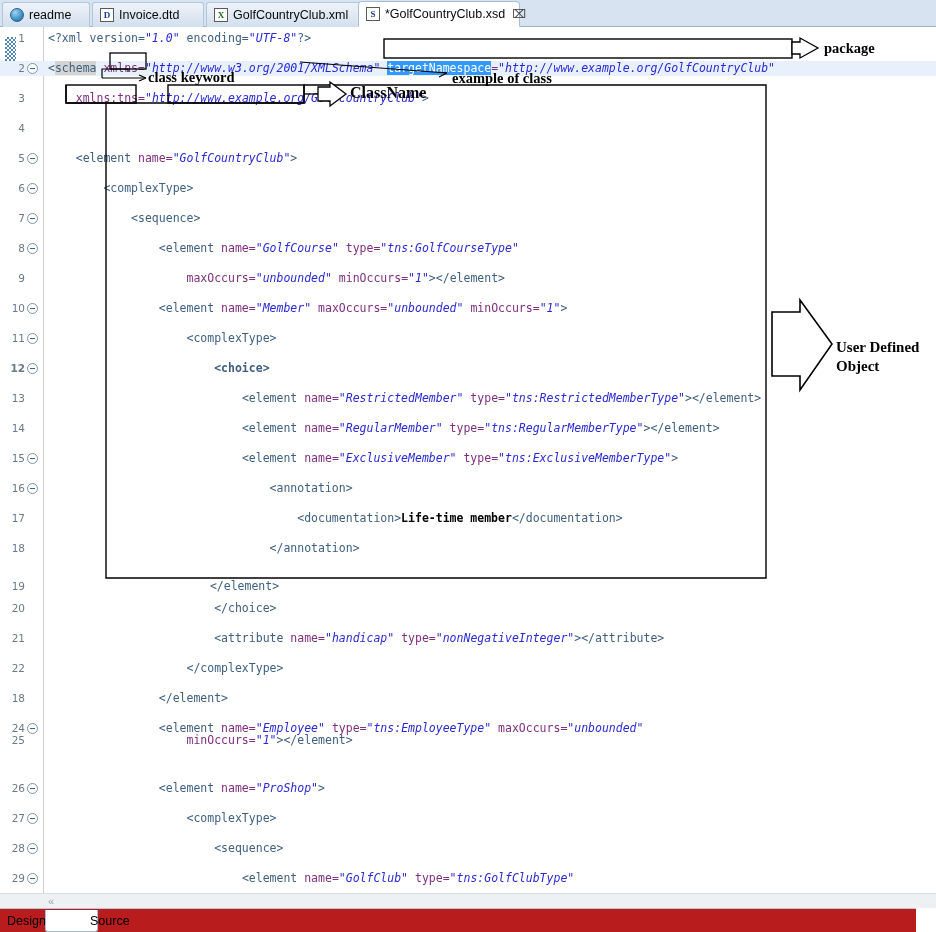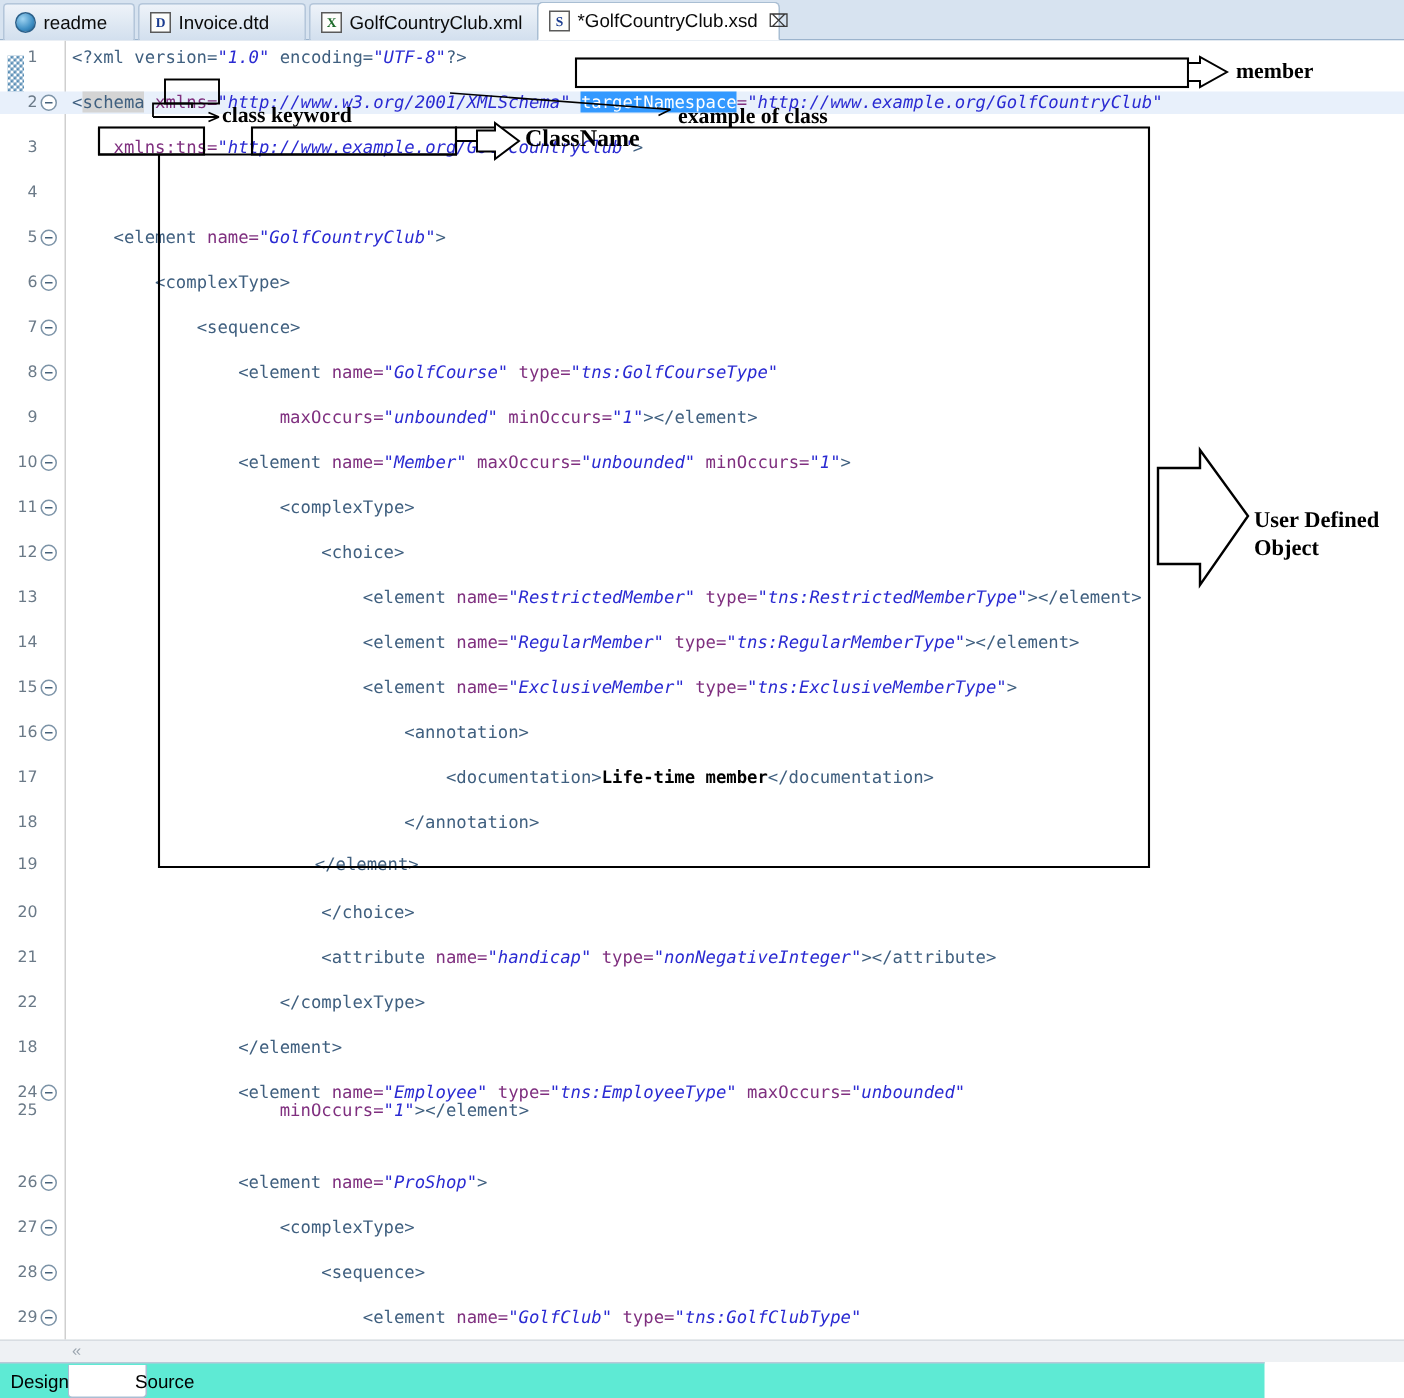--- a/index.html
+++ b/index.html
@@ -163,22 +163,22 @@
     border-top: 1px solid #d8dde2;
     box-sizing: border-box;
   }
   #hscroll-left {
     position: absolute; left: 43px; top: 0;
     width: 16px; height: 14px;
     color: #9aa4ae; font-size: 11px; text-align: center; line-height: 14px;
   }
   #bottom-tabs {
     position: absolute; left: 0; top: 908px;
-    width: 843px; height: 24px;
-    background: #5eead4;
+    width: 916px; height: 24px;
+    background: #b91c1c;
     border-top: 1px solid #b9c8d8;
     box-sizing: border-box;
   }
   .btab {
     position: absolute; top: 1px; height: 22px;
     display: flex; align-items: center; padding: 0 7px;
     font-size: 12.5px; box-sizing: border-box; cursor: default;
   }
   .btab.sel {
     background: #ffffff;
@@ -219,28 +219,28 @@
       <div class="ln cur" style="top: 15px;"><span class="num">2</span><span class="fold"></span><span><span class="tg">&lt;</span><span class="tg schema-hl">schema</span><span class="at"> xmlns=</span><span class="vl">"http://www.w3.org/2001/XMLSchema"</span><span class="at"> </span><span class="hl">targetNamespace</span><span class="at">=</span><span class="vl">"http://www.example.org/GolfCountryClub"</span></span></div>
       <div class="ln" style="top: 30px;"><span class="num">3</span><span>    <span class="at">xmlns:tns=</span><span class="vl">"http://www.example.org/GolfCountryClub"</span><span class="tg">&gt;</span></span></div>
       <div class="ln" style="top: 45px;"><span class="num">4</span><span></span></div>
       <div class="ln" style="top: 60px;"><span class="num">5</span><span class="fold"></span><span>    <span class="tg">&lt;element</span><span class="at"> name=</span><span class="vl">"GolfCountryClub"</span><span class="tg">&gt;</span></span></div>
       <div class="ln" style="top: 75px;"><span class="num">6</span><span class="fold"></span><span>        <span class="tg">&lt;complexType&gt;</span></span></div>
       <div class="ln" style="top: 90px;"><span class="num">7</span><span class="fold"></span><span>            <span class="tg">&lt;sequence&gt;</span></span></div>
       <div class="ln" style="top: 105px;"><span class="num">8</span><span class="fold"></span><span>                <span class="tg">&lt;element</span><span class="at"> name=</span><span class="vl">"GolfCourse"</span><span class="at"> type=</span><span class="vl">"tns:GolfCourseType"</span></span></div>
       <div class="ln" style="top: 120px;"><span class="num">9</span><span>                    <span class="at">maxOccurs=</span><span class="vl">"unbounded"</span><span class="at"> minOccurs=</span><span class="vl">"1"</span><span class="tg">&gt;&lt;/element&gt;</span></span></div>
       <div class="ln" style="top: 135px;"><span class="num">10</span><span class="fold"></span><span>                <span class="tg">&lt;element</span><span class="at"> name=</span><span class="vl">"Member"</span><span class="at"> maxOccurs=</span><span class="vl">"unbounded"</span><span class="at"> minOccurs=</span><span class="vl">"1"</span><span class="tg">&gt;</span></span></div>
       <div class="ln" style="top: 150px;"><span class="num">11</span><span class="fold"></span><span>                    <span class="tg">&lt;complexType&gt;</span></span></div>
-      <div class="ln" style="top: 165px;"><span class="num">12</span><span class="fold"></span><span>                        <span class="tg">&lt;choice&gt;</span></span></div>
+      <div class="ln" style="top: 165px; font-weight: bold;"><span class="num">12</span><span class="fold"></span><span>                        <span class="tg">&lt;choice&gt;</span></span></div>
       <div class="ln" style="top: 180px;"><span class="num">13</span><span>                            <span class="tg">&lt;element</span><span class="at"> name=</span><span class="vl">"RestrictedMember"</span><span class="at"> type=</span><span class="vl">"tns:RestrictedMemberType"</span><span class="tg">&gt;&lt;/element&gt;</span></span></div>
       <div class="ln" style="top: 195px;"><span class="num">14</span><span>                            <span class="tg">&lt;element</span><span class="at"> name=</span><span class="vl">"RegularMember"</span><span class="at"> type=</span><span class="vl">"tns:RegularMemberType"</span><span class="tg">&gt;&lt;/element&gt;</span></span></div>
       <div class="ln" style="top: 210px;"><span class="num">15</span><span class="fold"></span><span>                            <span class="tg">&lt;element</span><span class="at"> name=</span><span class="vl">"ExclusiveMember"</span><span class="at"> type=</span><span class="vl">"tns:ExclusiveMemberType"</span><span class="tg">&gt;</span></span></div>
       <div class="ln" style="top: 225px;"><span class="num">16</span><span class="fold"></span><span>                                <span class="tg">&lt;annotation&gt;</span></span></div>
       <div class="ln" style="top: 240px;"><span class="num">17</span><span>                                    <span class="tg">&lt;documentation&gt;</span><span class="tx">Life-time member</span><span class="tg">&lt;/documentation&gt;</span></span></div>
       <div class="ln" style="top: 255px;"><span class="num">18</span><span>                                <span class="tg">&lt;/annotation&gt;</span></span></div>
-      <div class="ln" style="top: 268px; padding-left: 16px;"><span class="num">19</span><span>                            <span class="tg">&lt;/element&gt;</span></span></div>
+      <div class="ln" style="top: 278px; padding-left: 16px;"><span class="num">19</span><span>                            <span class="tg">&lt;/element&gt;</span></span></div>
       <div class="ln" style="top: 285px;"><span class="num">20</span><span>                        <span class="tg">&lt;/choice&gt;</span></span></div>
       <div class="ln" style="top: 300px;"><span class="num">21</span><span>                        <span class="tg">&lt;attribute</span><span class="at"> name=</span><span class="vl">"handicap"</span><span class="at"> type=</span><span class="vl">"nonNegativeInteger"</span><span class="tg">&gt;&lt;/attribute&gt;</span></span></div>
       <div class="ln" style="top: 315px;"><span class="num">22</span><span>                    <span class="tg">&lt;/complexType&gt;</span></span></div>
       <div class="ln" style="top: 330px;"><span class="num">18</span><span>                <span class="tg">&lt;/element&gt;</span></span></div>
       <div class="ln" style="top: 345px;"><span class="num">24</span><span class="fold"></span><span>                <span class="tg">&lt;element</span><span class="at"> name=</span><span class="vl">"Employee"</span><span class="at"> type=</span><span class="vl">"tns:EmployeeType"</span><span class="at"> maxOccurs=</span><span class="vl">"unbounded"</span></span></div>
       <div class="ln" style="top: 342px;"><span class="num">25</span><span>                    <span class="at">minOccurs=</span><span class="vl">"1"</span><span class="tg">&gt;&lt;/element&gt;</span></span></div>
       <div class="ln" style="top: 375px;"><span class="num">26</span><span class="fold"></span><span>                <span class="tg">&lt;element</span><span class="at"> name=</span><span class="vl">"ProShop"</span><span class="tg">&gt;</span></span></div>
       <div class="ln" style="top: 390px;"><span class="num">27</span><span class="fold"></span><span>                    <span class="tg">&lt;complexType&gt;</span></span></div>
       <div class="ln" style="top: 405px;"><span class="num">28</span><span class="fold"></span><span>                        <span class="tg">&lt;sequence&gt;</span></span></div>
       <div class="ln" style="top: 420px;"><span class="num">29</span><span class="fold"></span><span>                            <span class="tg">&lt;element</span><span class="at"> name=</span><span class="vl">"GolfClub"</span><span class="at"> type=</span><span class="vl">"tns:GolfClubType"</span></span></div>
@@ -269,21 +269,21 @@
 
   <path d="M 300,62 L 447,73" fill="none" stroke="#000" stroke-width="1.1"></path>
   <path d="M 447,73 l -9,-1 M 447,73 l -8,4" fill="none" stroke="#000" stroke-width="1.1"></path>
 
   <path d="M 792,42 L 800,42 L 800,38 L 818,48 L 800,58 L 800,54 L 792,54 Z" fill="#ffffff" stroke="#000" stroke-width="1.3"></path>
 
   <path d="M 772,312 L 800,312 L 800,300 L 832,344 L 800,390 L 800,376 L 772,376 Z" fill="#ffffff" stroke="#000" stroke-width="1.6"></path>
 </svg>
 
 <div id="overlay">
-  <div class="anno-txt" style="left:824px;top:40px;">member</div>
+  <div class="anno-txt" style="left:824px;top:40px;">package</div>
   <div class="anno-txt" style="left:452px;top:70px;">example of class</div>
   <div class="anno-txt" style="left:148px;top:69px;">class keyword</div>
   <div class="anno-txt" style="left:350px;top:84px;font-size:16px;">ClassName</div>
   <div class="anno-txt" style="left:836px;top:338px;font-size:15px;line-height:19px;">User Defined
 Object</div>
 </div>
 
 <div id="hscroll">
   <div id="hscroll-left">«</div>
 </div>

